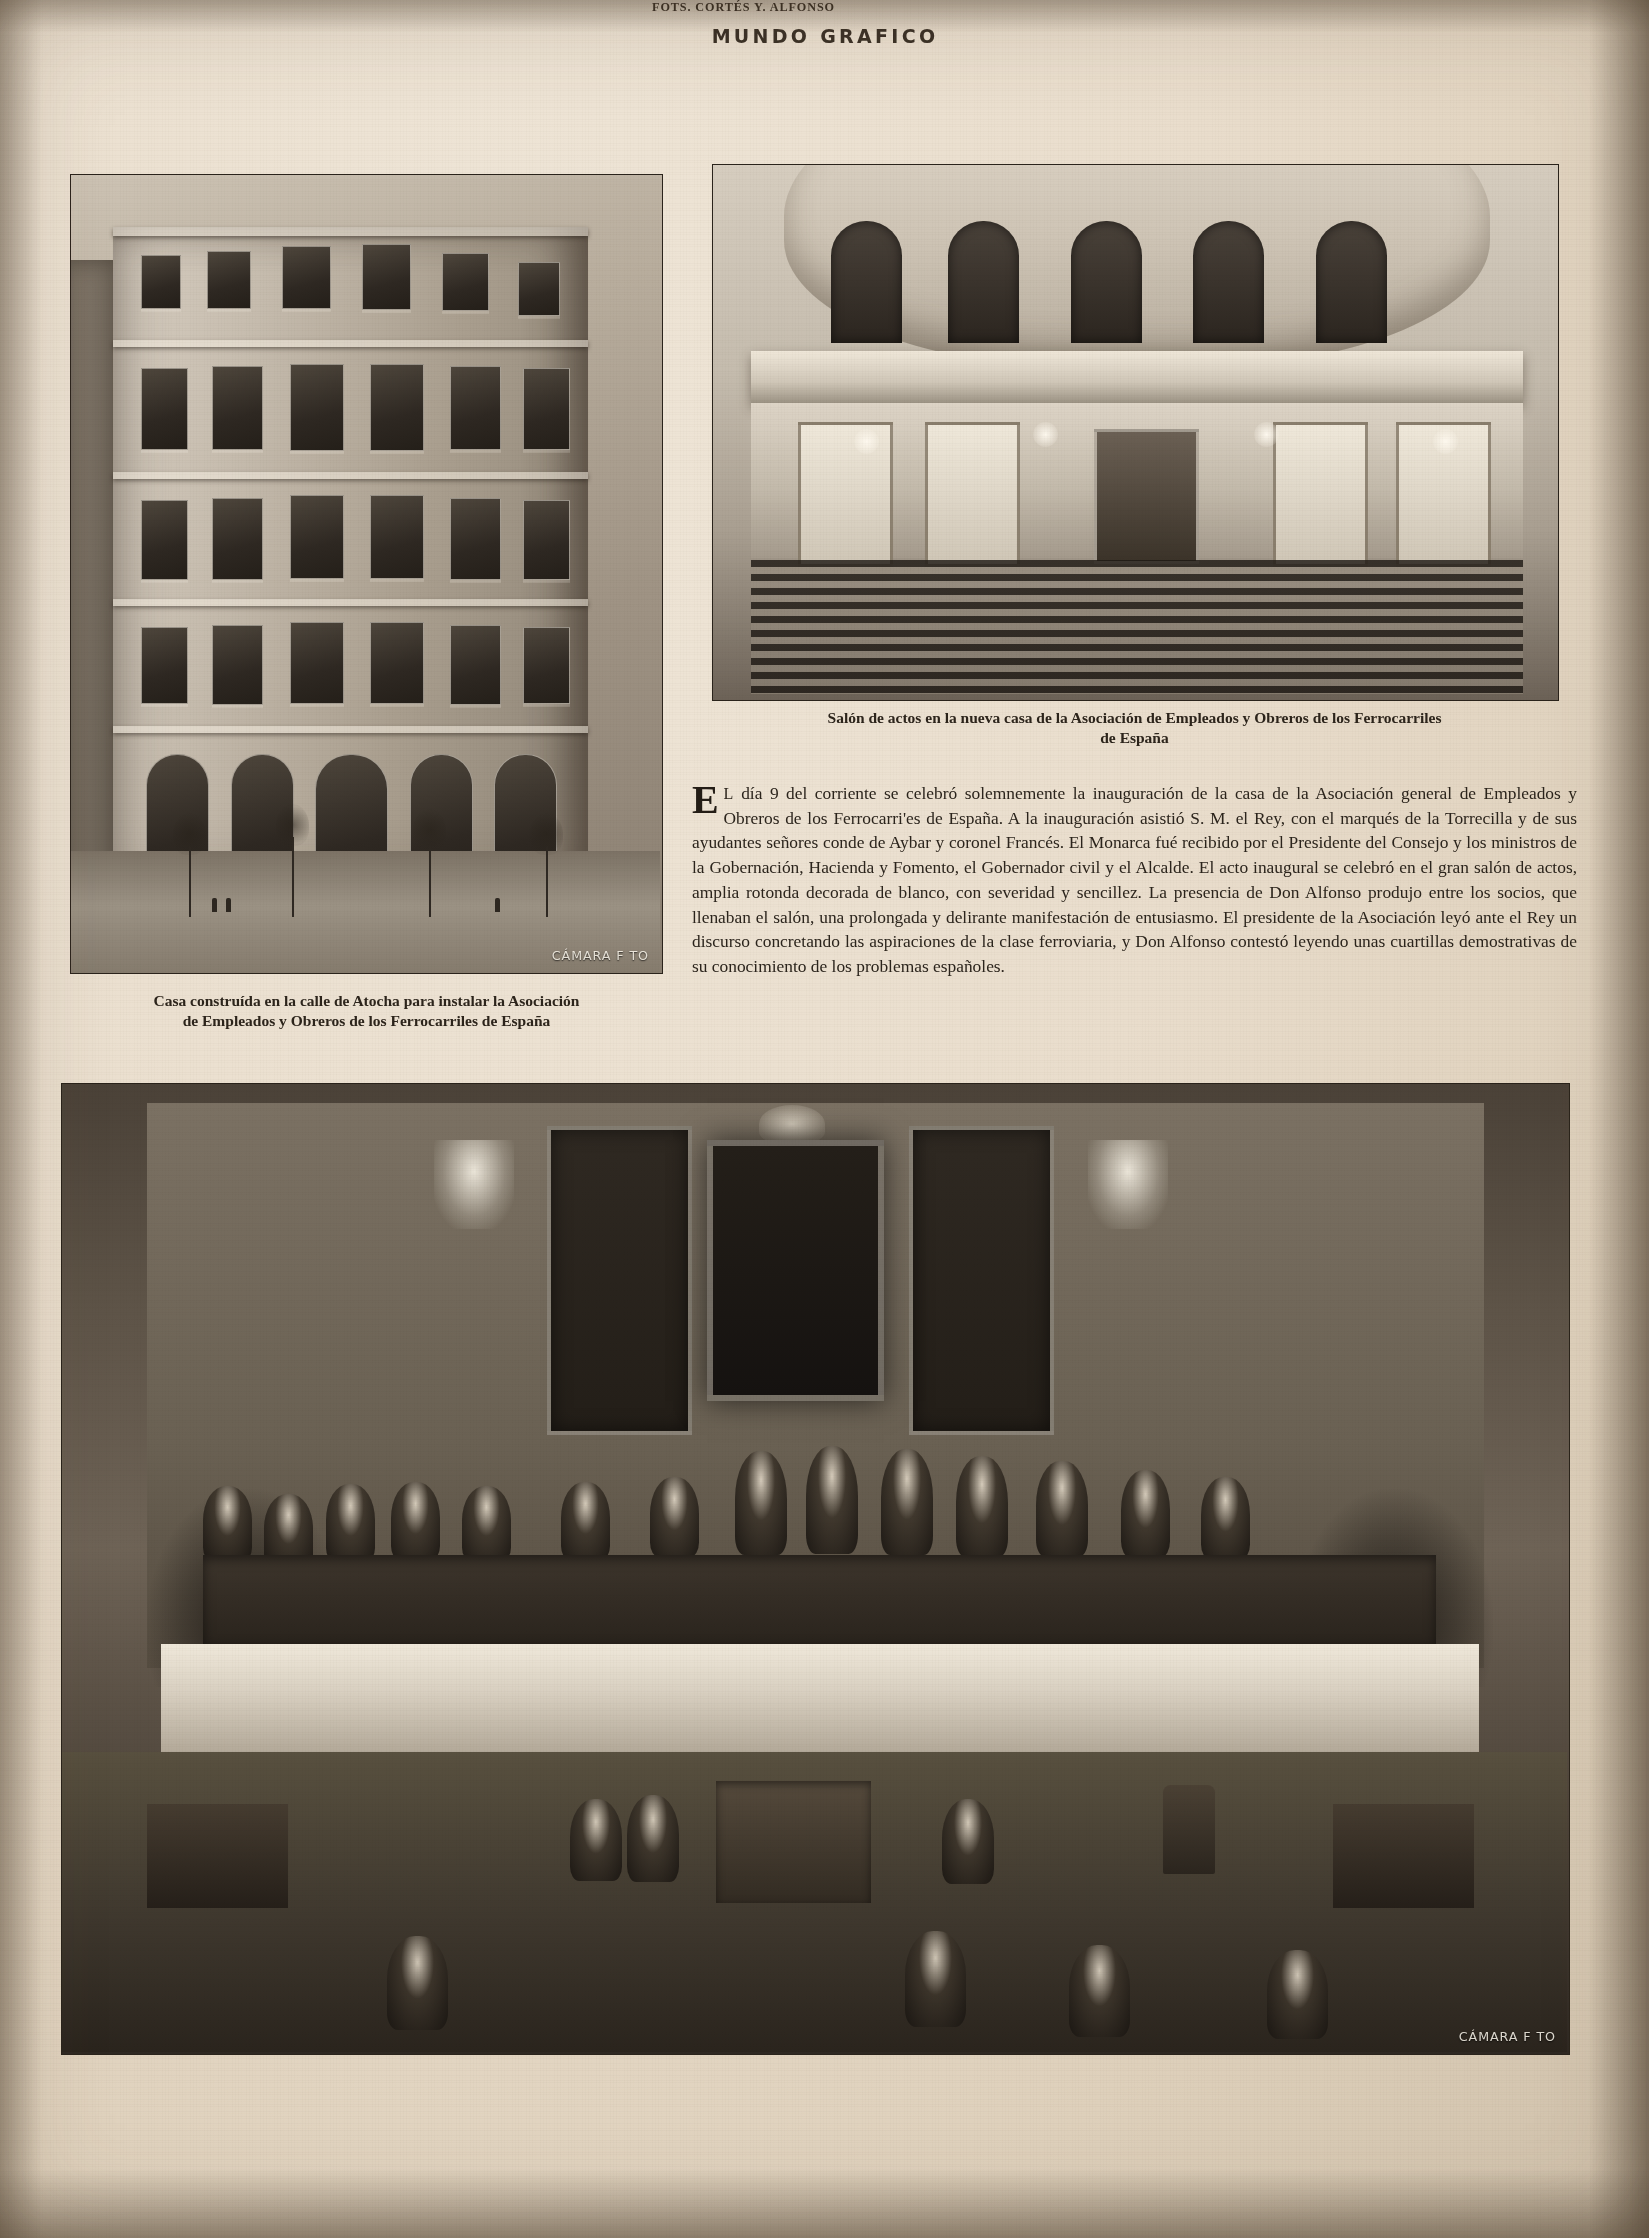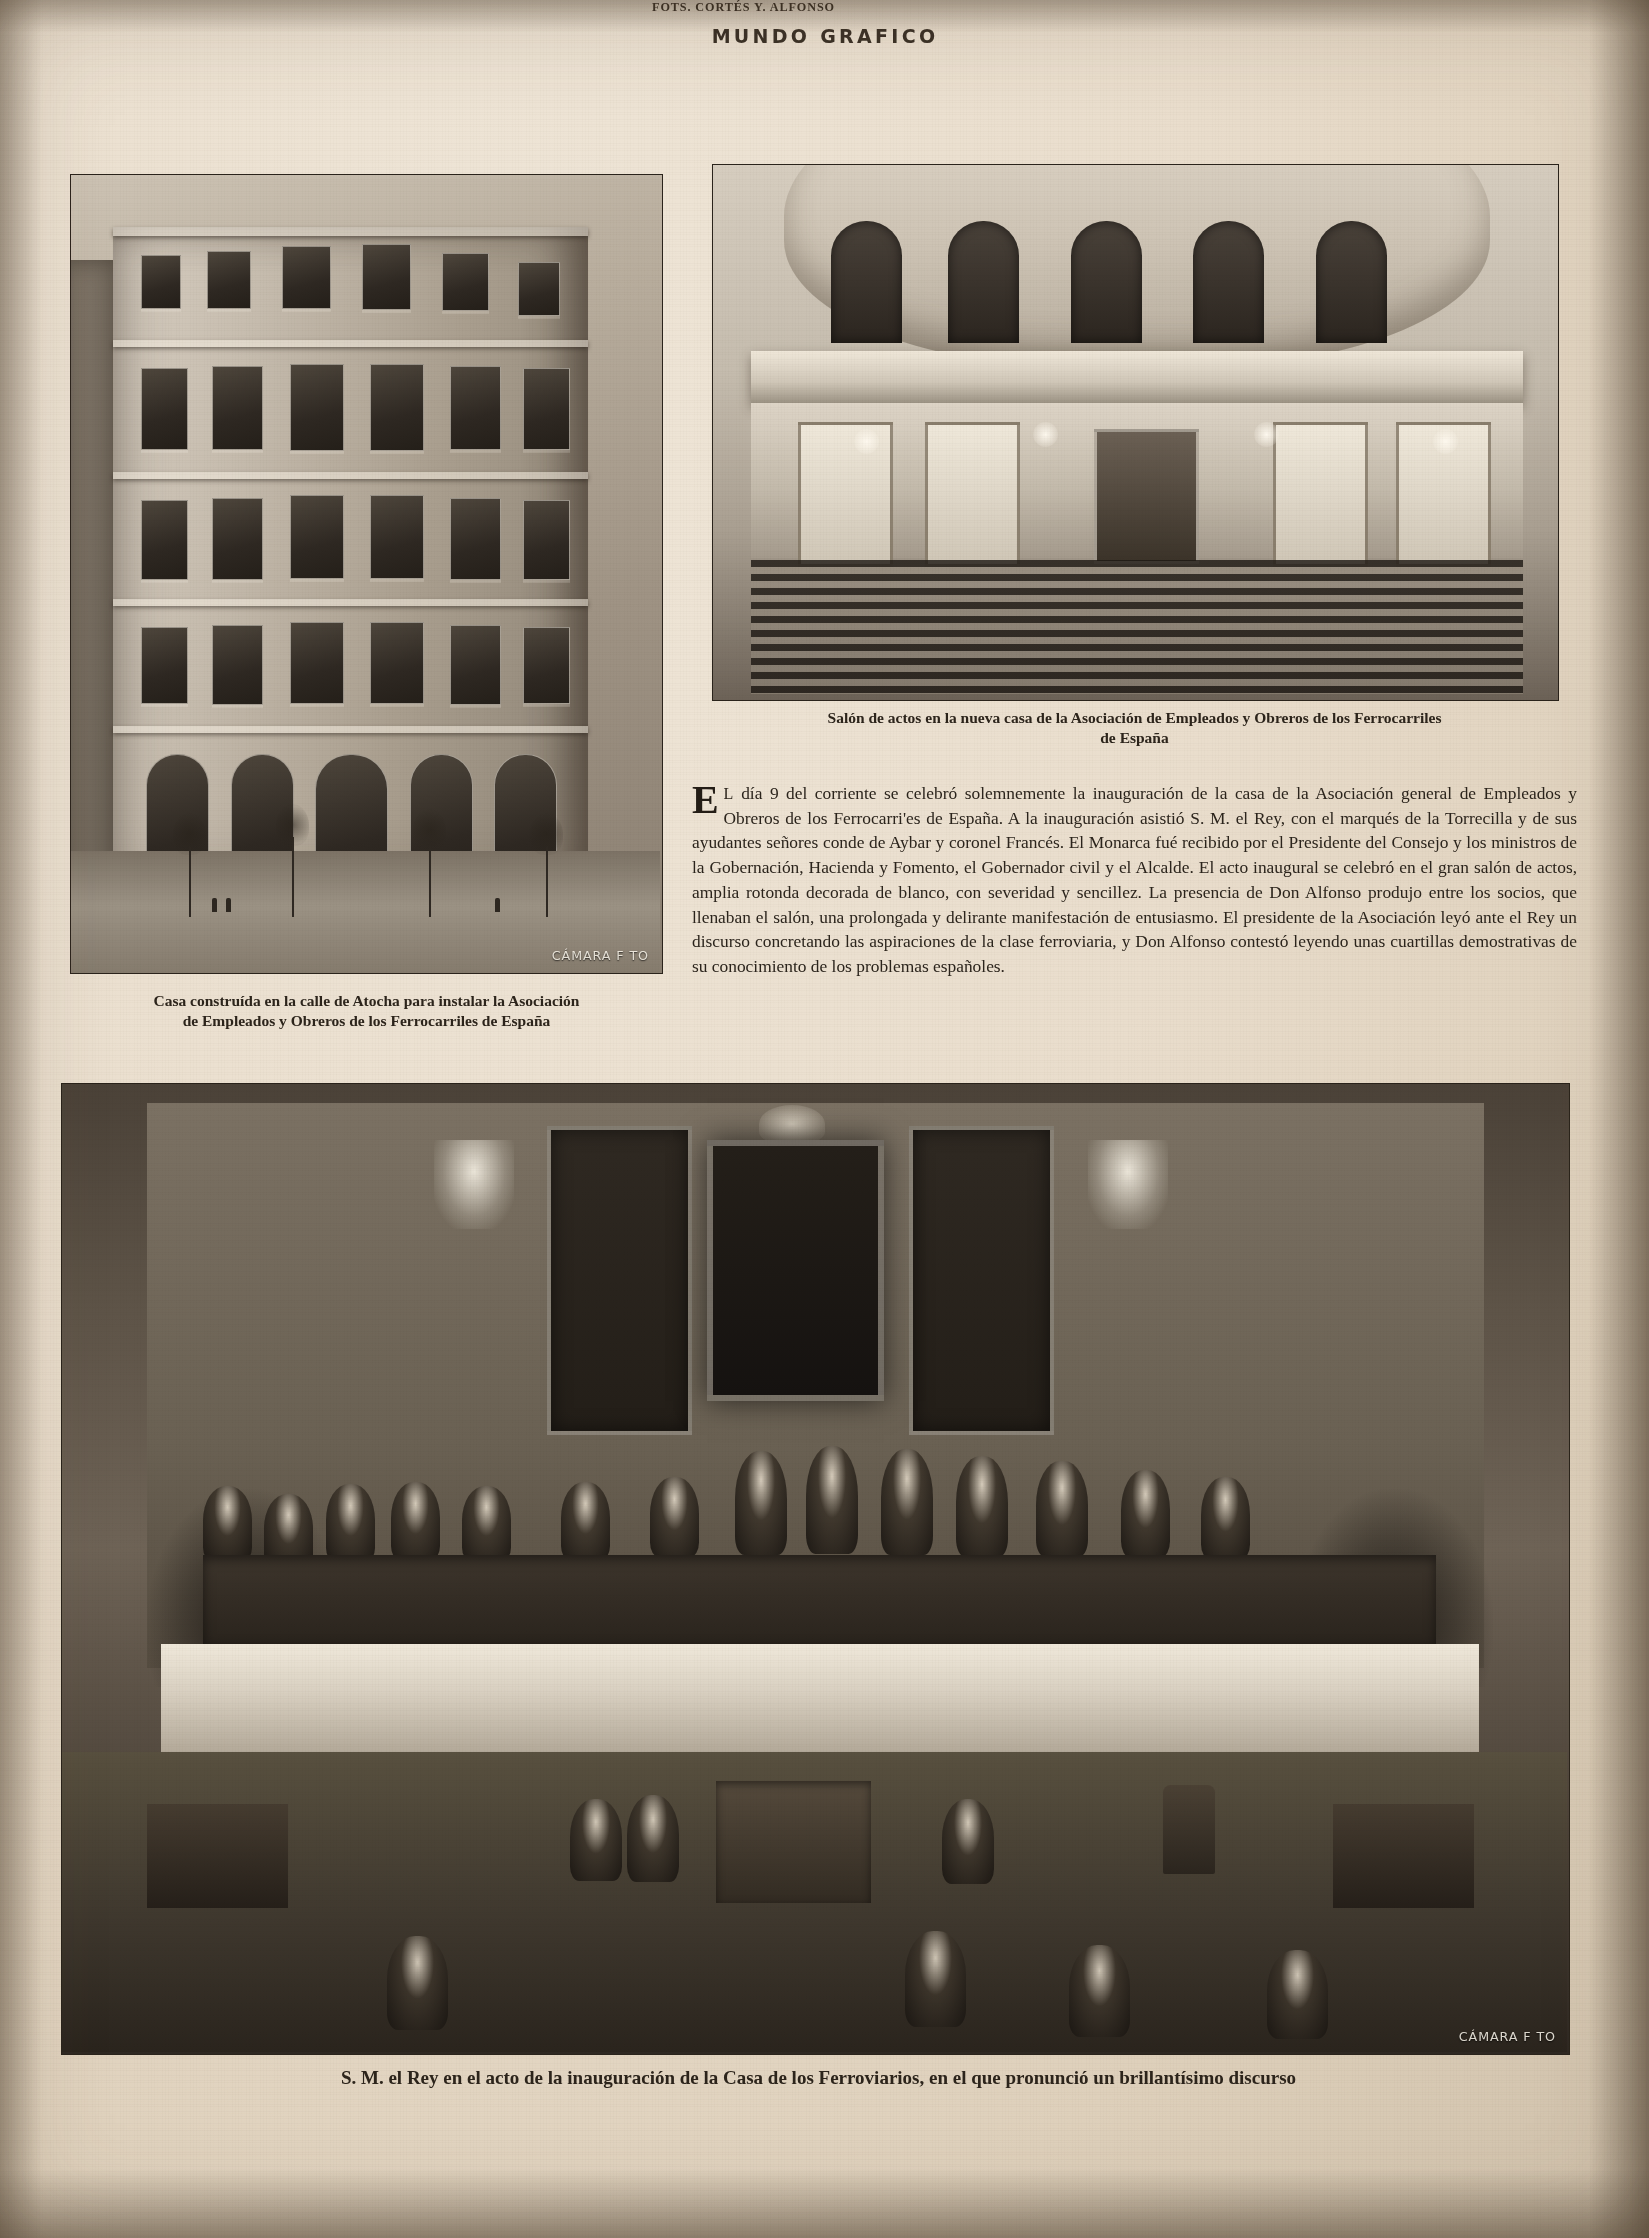--- a/index.html
+++ b/index.html
@@ -589,21 +589,20 @@
       <div class="cer-figure" style="left:880px; top:715px; width:52px; height:85px;"></div>
       <div class="cer-figure" style="left:325px;  top:852px; width:61px; height:94px;"></div>
       <div class="cer-figure" style="left:843px; top:847px; width:61px; height:96px;"></div>
       <div class="cer-figure" style="left:1007px; top:861px; width:61px; height:92px;"></div>
       <div class="cer-figure" style="left:1205px; top:866px; width:61px; height:89px;"></div>
 
       <div class="photo-credit">CÁMARA F TO</div>
     </div>
   </div>
 
-  <div class="caption" id="caption-ceremony">S. M. el Rey en el acto de la inauguración de la Casa de los Ferroviarios, en el que pronunció un brillantísimo discurso</div>
   <div id="credit-ceremony">FOTS. CORTÉS Y. ALFONSO</div>
 
   <div class="paper-grain"></div>
   <div class="edge-left"></div>
   <div class="edge-right"></div>
   <div class="edge-top"></div>
   <div class="edge-bottom"></div>
   <div class="vignette"></div>
 </div>
 

